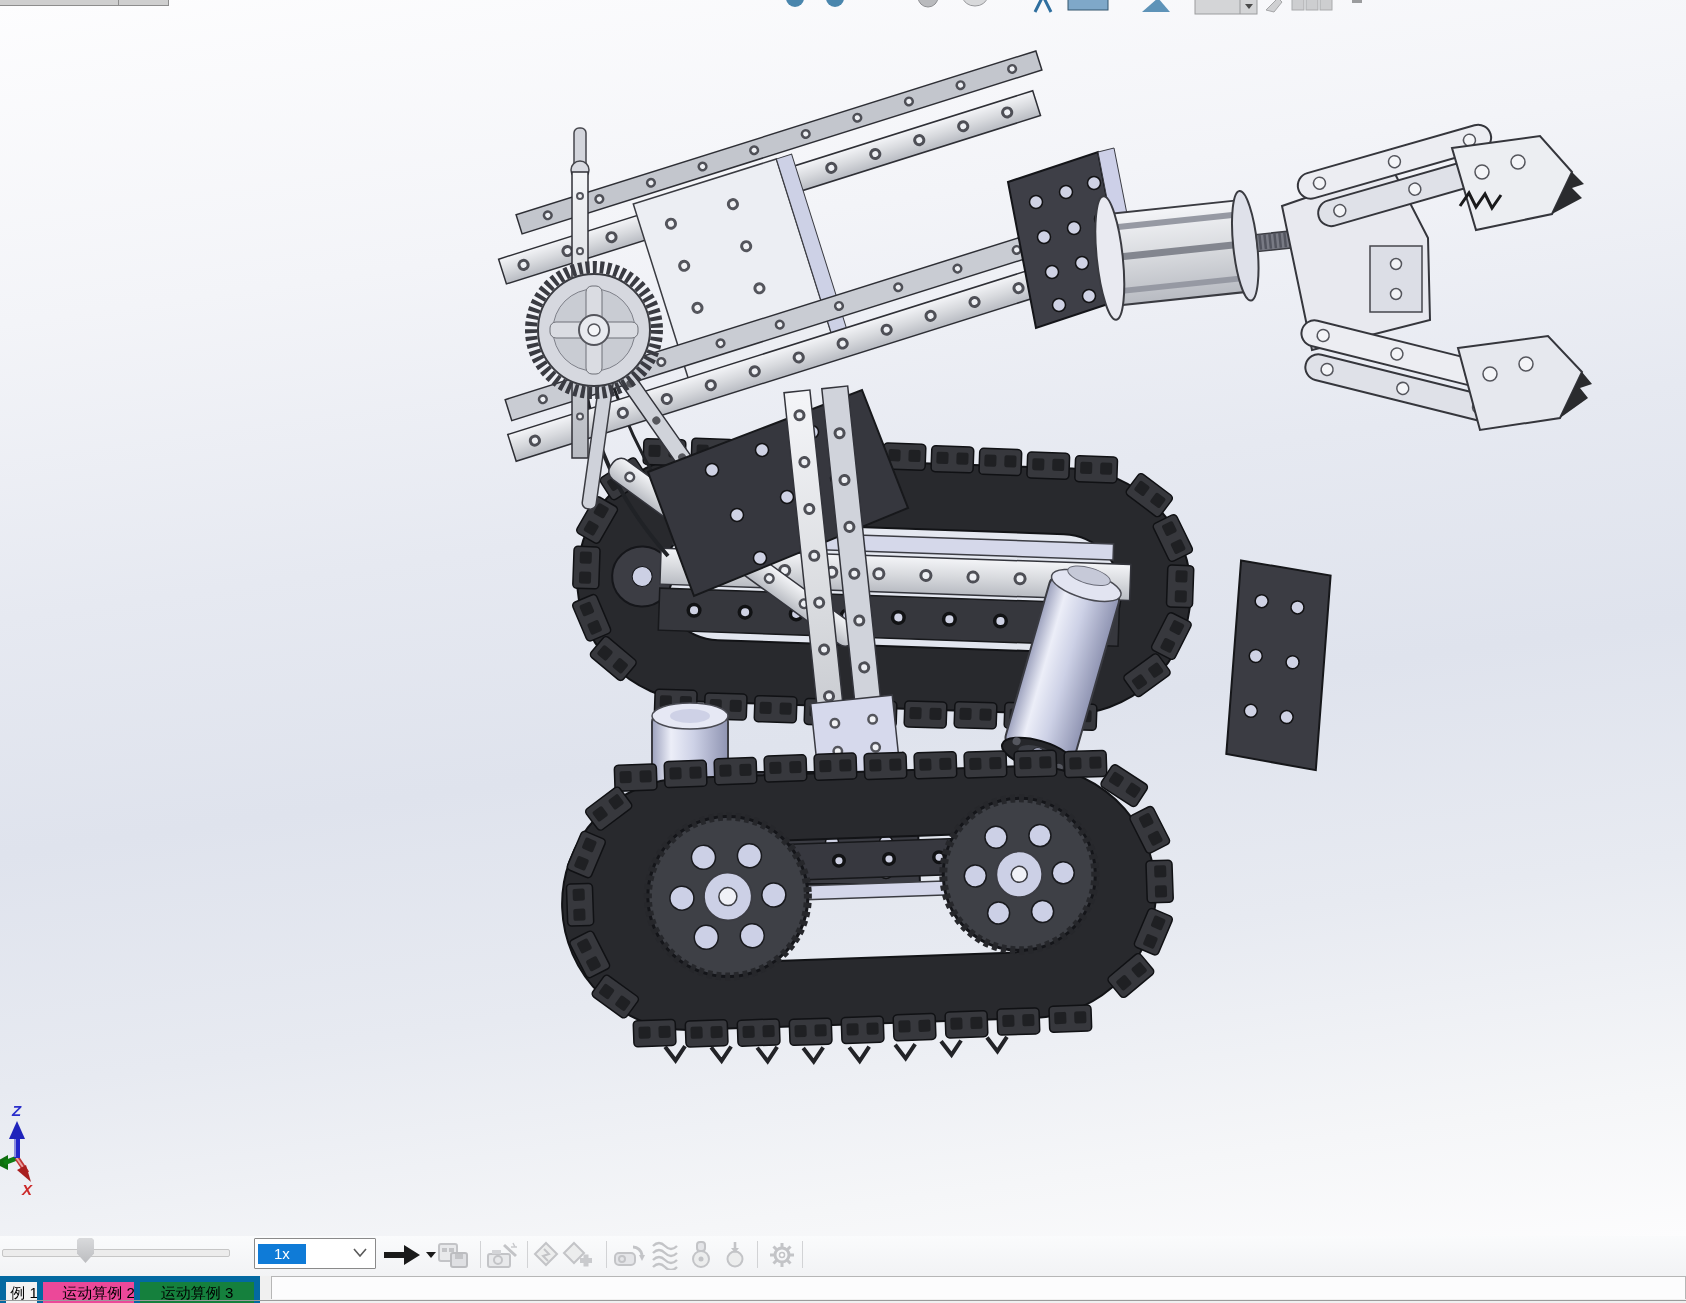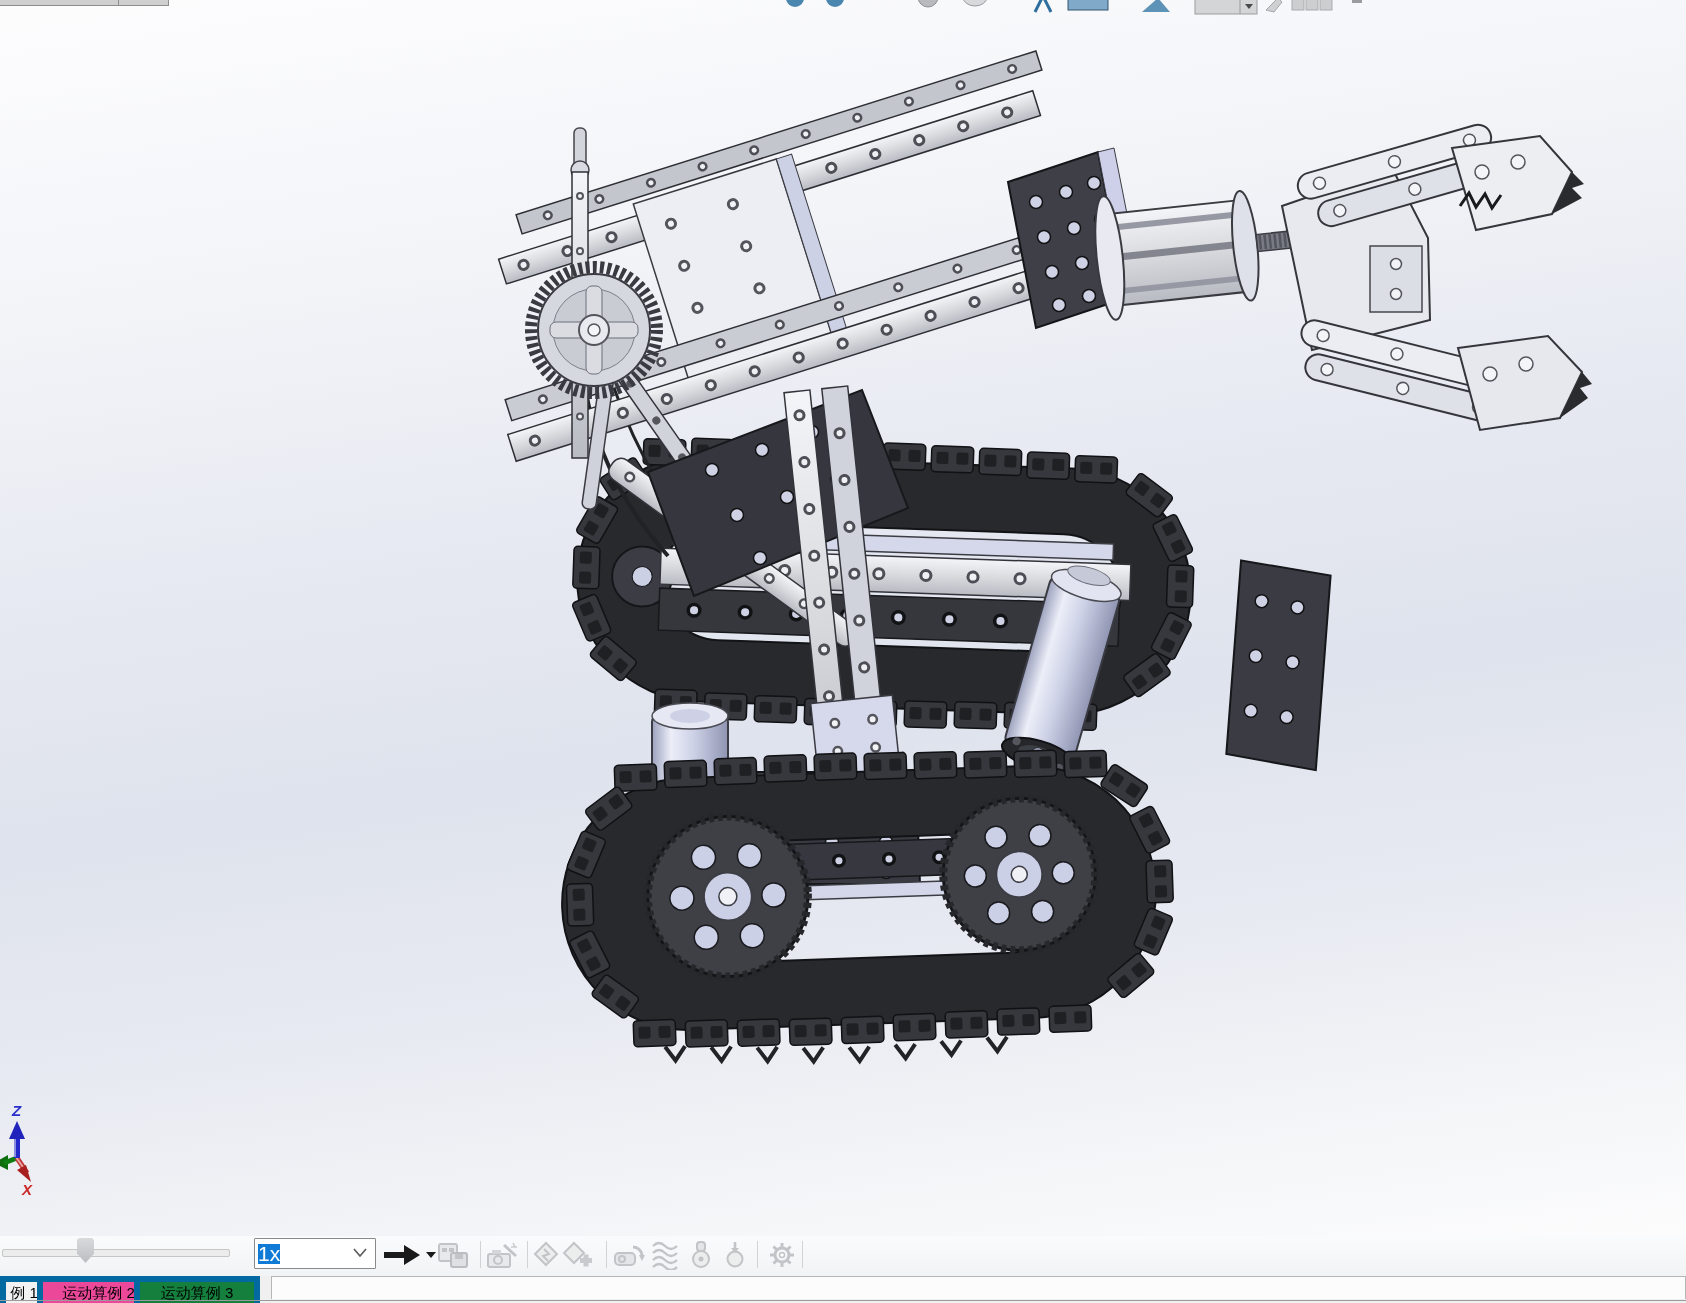--- a/index.html
+++ b/index.html
@@ -28,21 +28,21 @@
   .slider-track{position:absolute;left:2px;top:13px;width:226px;height:6px;background:#ececec;border:1px solid #c6c6c6;border-radius:2px;}
   .slider-handle{
     position:absolute;left:77px;top:2px;width:17px;height:25px;
     background:linear-gradient(#d9dadc,#bcbdc0);
     clip-path:polygon(12% 0,88% 0,100% 8%,100% 62%,50% 100%,0 62%,0 8%);
   }
   .speed-combo{
     position:absolute;left:254px;top:2px;width:120px;height:29px;background:#ffffff;
     border:1px solid #8a8a8a;border-radius:1px;display:flex;align-items:center;
   }
-  .speed-combo .sel{margin-left:3px;background:#0f7bd7;color:#ffffff;font-size:21px;padding:1px 0;line-height:18px;}
+  .speed-combo .sel{margin-left:3px;background:#0f7bd7;color:#ffffff;font-size:15px;padding:1px 16px;line-height:18px;}
   .speed-combo svg{position:absolute;right:8px;top:9px;}
   .tb-icon{position:absolute;top:4px;width:34px;height:30px;}
   .vsep{position:absolute;top:5px;width:1px;height:27px;background:#d2d3d5;}
   
   #tab-bar{position:absolute;left:0;top:1276px;width:1686px;height:27px;background:#f0f0f0;}
   #tab-bar .bottom-line{position:absolute;left:0;top:24px;width:100%;height:1px;background:#9b9b9b;}
   .tab{
     position:absolute;top:0;height:22px;line-height:22px;font-size:15px;color:#000;
     text-align:center;border:6px solid #0369a1;overflow:hidden;white-space:nowrap;
   }

